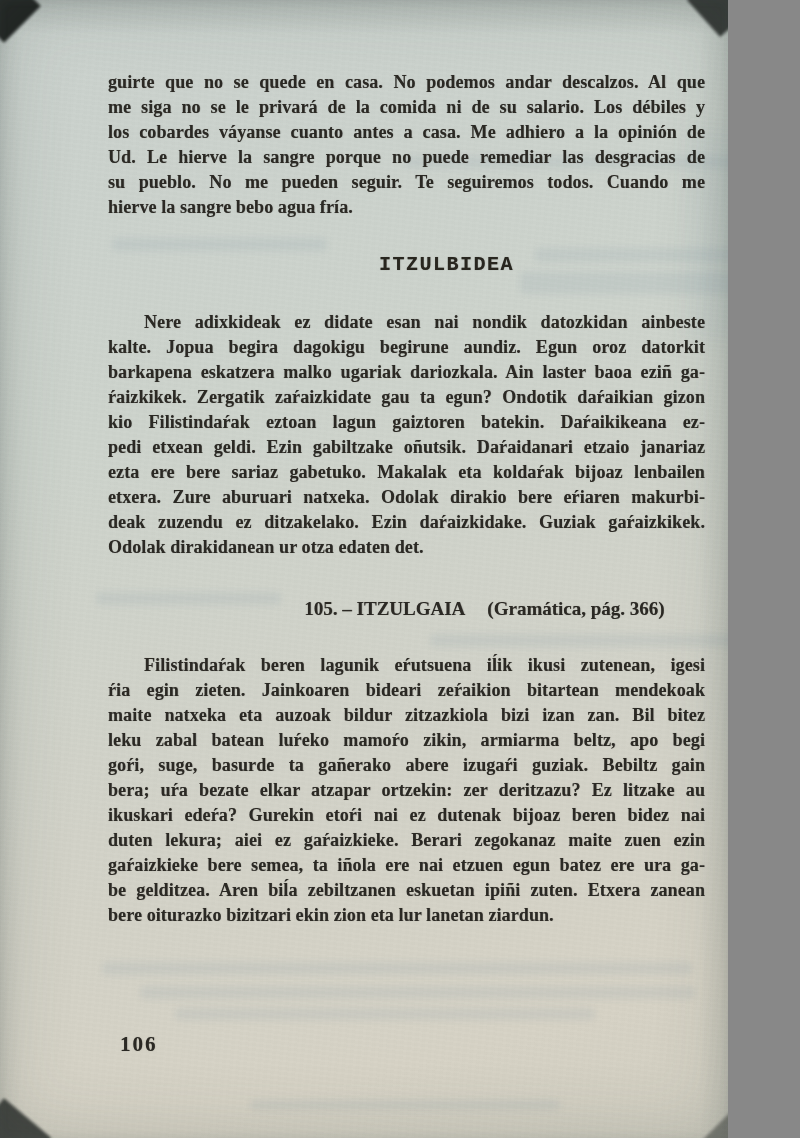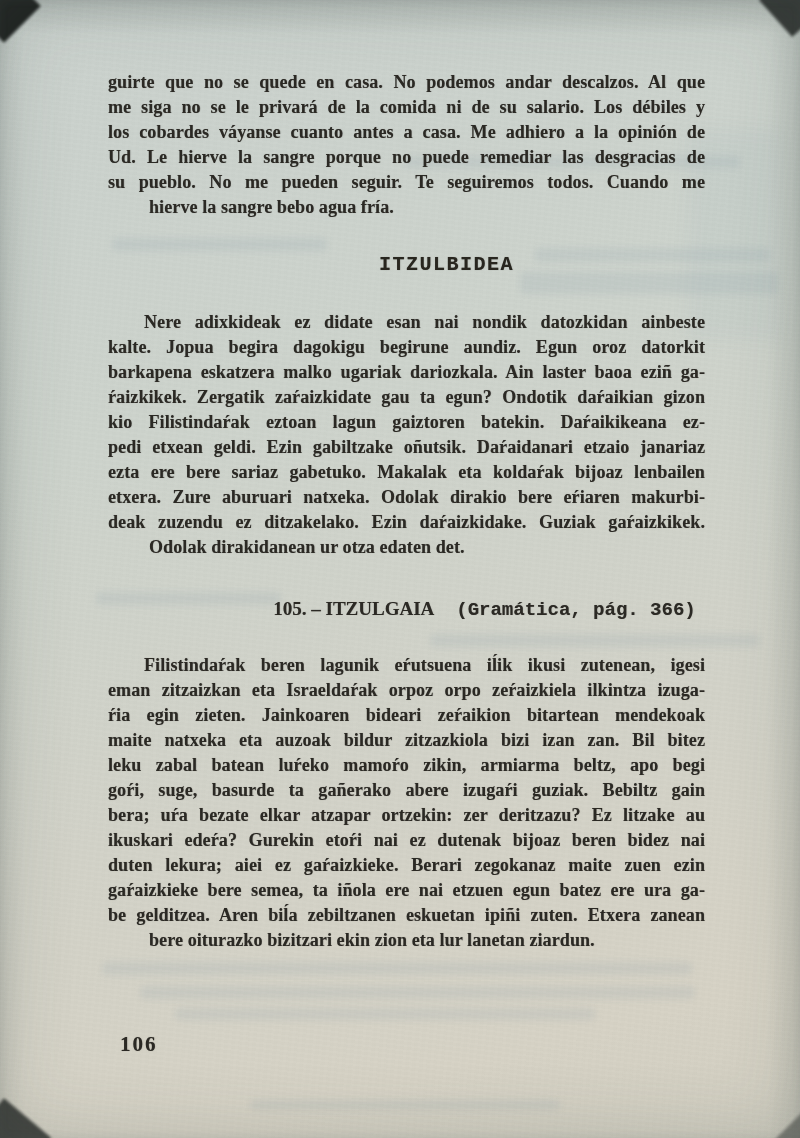--- a/index.html
+++ b/index.html
@@ -1,18 +1,18 @@
 <!DOCTYPE html>
 <html><head>
 <meta charset="utf-8">
 <style>
   html, body { margin: 0; padding: 0; background: #888; }
   .page {
     position: relative;
-    width: 800px;
+    width: 728px;
     height: 1138px;
     overflow: hidden;
     background:
       linear-gradient(180deg, rgba(96,106,102,0.20) 0%, rgba(96,106,102,0.0) 3%),
       linear-gradient(90deg, rgba(96,106,102,0.10) 0%, rgba(96,106,102,0.0) 3%, rgba(96,106,102,0.0) 96%, rgba(96,106,102,0.14) 100%),
       linear-gradient(165deg, #cad1cd 0%, #cdd3cc 35%, #d2d2c8 65%, #d6d2c5 88%, #d1cec1 100%);
     font-family: "Liberation Serif", "DejaVu Serif", serif;
     color: #2a2823;
   }
   .page::after {
@@ -30,41 +30,41 @@
     font-size: 18px;
     line-height: 25px;
     font-weight: 600;
     letter-spacing: 0.1px;
     text-align: justify;
     text-align-last: justify;
     white-space: normal;
     color: #2b2924;
     text-shadow: 0.3px 0.4px 0.7px rgba(43, 41, 37, 0.45);
   }
-  .para .line:last-child { text-align-last: left; margin-left: 41px; }
+  .para .line:last-child { text-align-last: left; }
   .para.indent-first .line:first-child { text-indent: 36px; }
   .heading1 {
     text-align: center;
     font-size: 20px;
     font-weight: 700;
     letter-spacing: 1.5px;
     padding-left: 40px;
     color: #28261f;
     text-shadow: 0.3px 0.4px 0.8px rgba(40, 38, 31, 0.5);
     font-family: Liberation Mono, monospace;
   }
   .heading2 {
     text-align: center;
     font-size: 19px;
     font-weight: 600;
     padding-left: 78px;
     color: #2b2924;
     text-shadow: 0.3px 0.4px 0.7px rgba(43, 41, 37, 0.45);
   }
-  .heading2 .ref { margin-left: 22px; font-weight: 600; font-family: Liberation Mono, monospace; }
+  .heading2 .ref { margin-left: 22px; font-weight: 600; }
   .pagenum {
     position: absolute;
     left: 120px;
     top: 1032px;
     font-size: 21px;
     font-weight: 600;
     letter-spacing: 2px;
     color: #2b2924;
     text-shadow: 0.3px 0.4px 0.8px rgba(43, 41, 37, 0.5);
     text-align: right;
@@ -139,21 +139,20 @@
       <div class="line">deak zuzendu ez ditzakelako. Ezin daŕaizkidake. Guziak gaŕaizkikek.</div>
       <div class="line">Odolak dirakidanean ur otza edaten det.</div>
     </div>
 
   <div class="textcol heading2" style="top:598px;">
     <span>105. – ITZULGAIA</span><span class="ref">(Gramática, pág. 366)</span>
   </div>
 
   <div class="textcol para indent-first" style="top:653px;">
       <div class="line">Filistindaŕak beren lagunik eŕutsuena iĺik ikusi zutenean, igesi</div>
-      <div class="line">eman zitzaizkan eta Israeldaŕak orpoz orpo zeŕaizkiela ilkintza izuga-</div>
       <div class="line">ŕia egin zieten. Jainkoaren bideari zeŕaikion bitartean mendekoak</div>
       <div class="line">maite natxeka eta auzoak bildur zitzazkiola bizi izan zan. Bil bitez</div>
       <div class="line">leku zabal batean luŕeko mamoŕo zikin, armiarma beltz, apo begi</div>
       <div class="line">goŕi, suge, basurde ta gañerako abere izugaŕi guziak. Bebiltz gain</div>
       <div class="line">bera; uŕa bezate elkar atzapar ortzekin: zer deritzazu? Ez litzake au</div>
       <div class="line">ikuskari edeŕa? Gurekin etoŕi nai ez dutenak bijoaz beren bidez nai</div>
       <div class="line">duten lekura; aiei ez gaŕaizkieke. Berari zegokanaz maite zuen ezin</div>
       <div class="line">gaŕaizkieke bere semea, ta iñola ere nai etzuen egun batez ere ura ga-</div>
       <div class="line">be gelditzea. Aren biĺa zebiltzanen eskuetan ipiñi zuten. Etxera zanean</div>
       <div class="line">bere oiturazko bizitzari ekin zion eta lur lanetan ziardun.</div>

